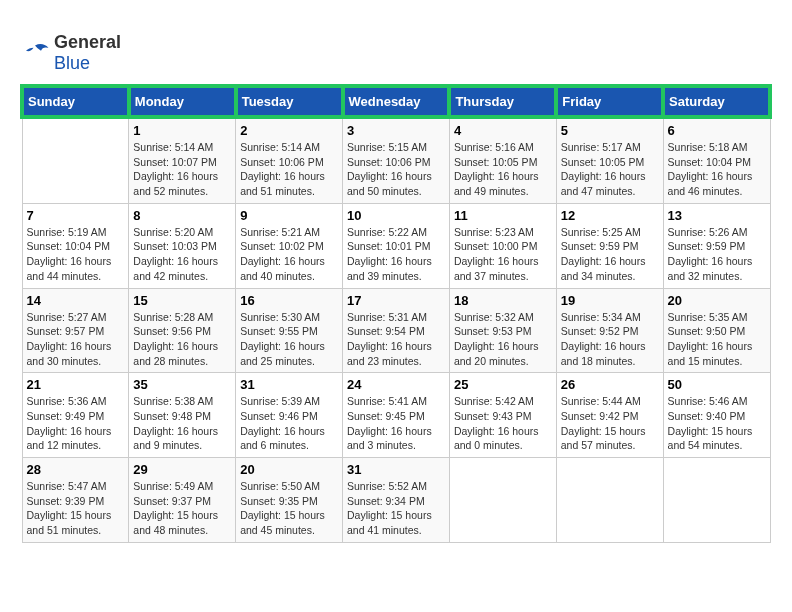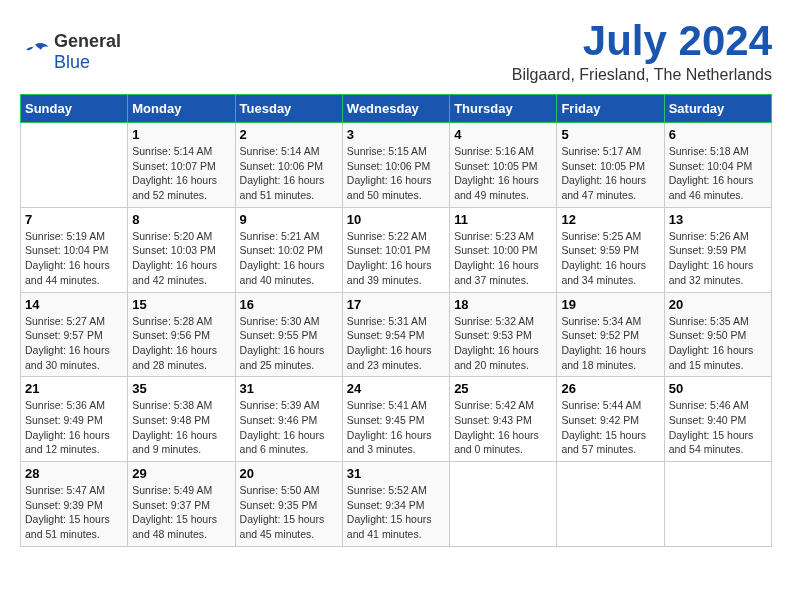--- a/index.html
+++ b/index.html
@@ -6,22 +6,23 @@
     body {
       font-family: Arial, sans-serif;
       background: #fff;
       width: 792px;
       min-height: 612px;
       padding: 20px;
     }
     .header-section {
       display: flex;
       justify-content: space-between;
-      align-items: center;
+      align-items: flex-start;
       margin-bottom: 10px;
+      margin-top: 12px;
     }
     .logo {
       display: flex;
       align-items: center;
       gap: 4px;
     }
     .logo-text-general { font-size: 18px; color: #333; font-weight: bold; }
     .logo-text-blue { font-size: 18px; color: #1a56b0; font-weight: normal; }
     .logo-bird {
       width: 30px;
@@ -34,21 +35,21 @@
       width: 100%;
       border-collapse: collapse;
       font-size: 11px;
     }
     thead tr th {
       background-color: #1a56b0;
       color: #fff;
       padding: 6px 4px;
       text-align: left;
       font-size: 13px;
-      border: 1px solid #22c55e;
+      border: 4px solid #22c55e;
     }
     tbody tr td {
       border: 1px solid #ccc;
       vertical-align: top;
       padding: 4px;
       width: 107px;
       min-height: 80px;
     }
     .day-number {
       font-weight: bold;
@@ -72,24 +73,20 @@
   <div class="logo">
     <svg class="logo-bird" viewBox="0 0 40 30">
       <path d="M20 5 Q30 0 38 8 Q30 6 28 12 Q22 8 20 5Z" fill="#1a56b0"></path>
       <path d="M18 8 Q14 14 8 12 Q12 8 18 8Z" fill="#1a56b0"></path>
     </svg>
     <div>
       <span class="logo-text-general">General</span><br>
       <span class="logo-text-blue">Blue</span>
     </div>
   </div>
-  <div class="title-section">
-    <div class="month-title">July 2024</div>
-    <div class="location-title">Bilgaard, Friesland, The Netherlands</div>
-  </div>
 </div>
 
 <table>
   <thead>
     <tr id="header-row">
     <th>Sunday</th>
         <th>Monday</th>
         <th>Tuesday</th>
         <th>Wednesday</th>
         <th>Thursday</th>

